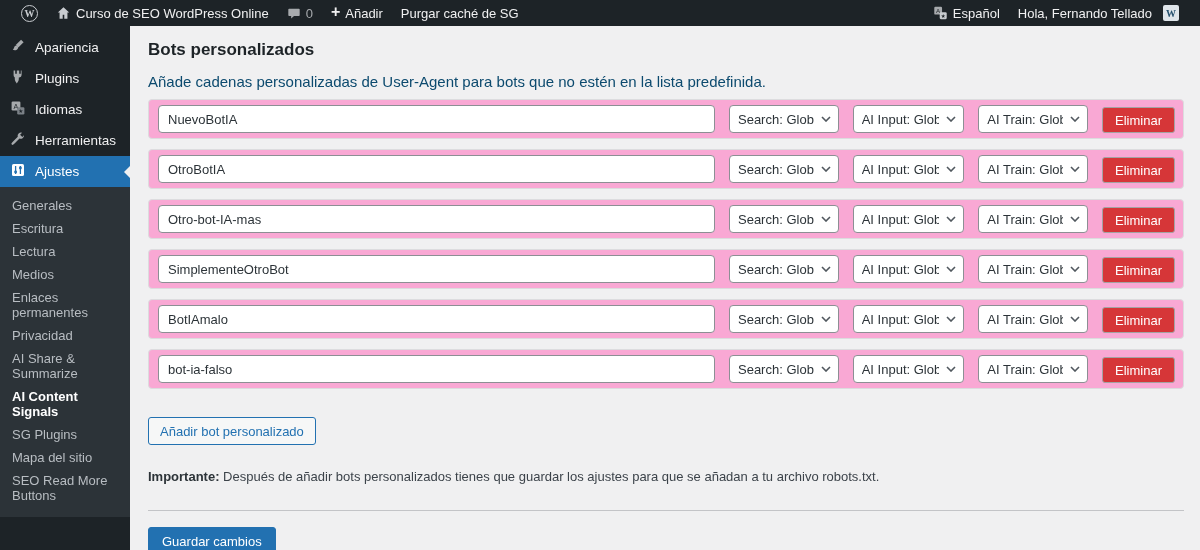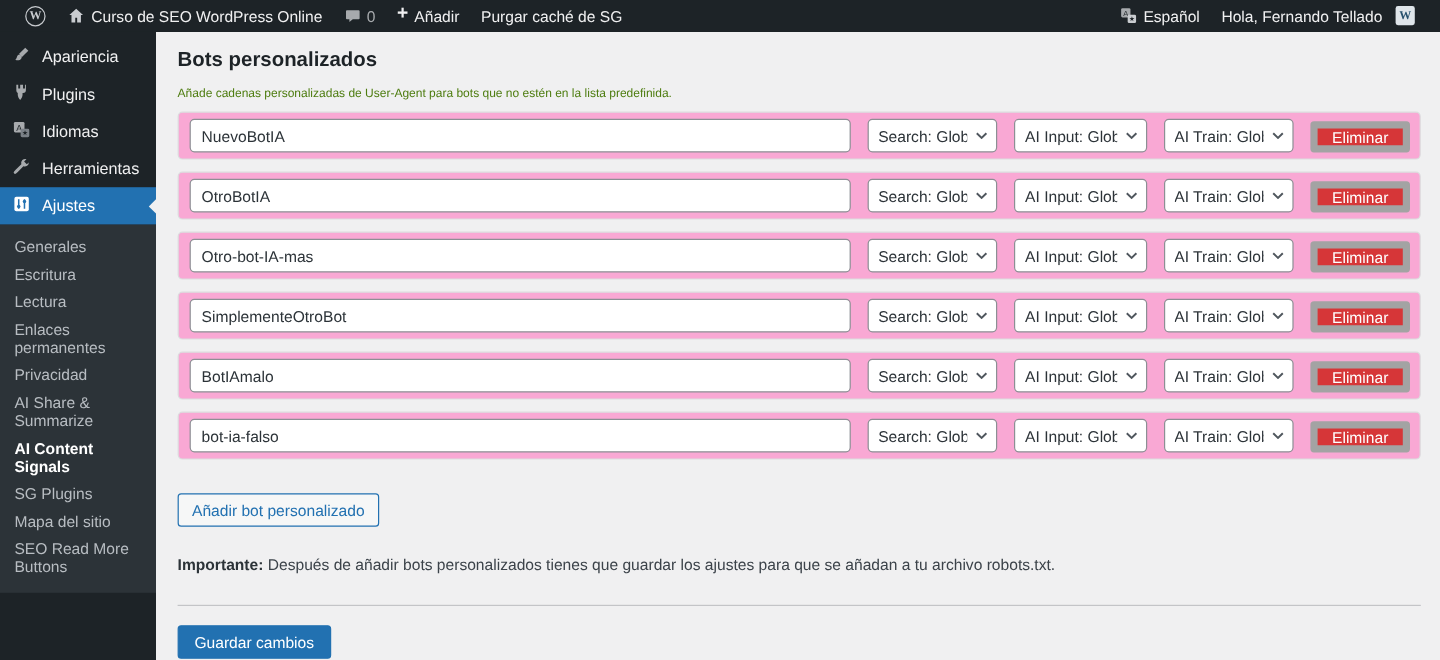--- a/index.html
+++ b/index.html
@@ -58,21 +58,21 @@
     display: block; padding: 4px 12px; font-size: 13px; line-height: 15px;
     color: #b8bdc2; cursor: pointer;
   }
   .submenu-item.current { color: #fff; font-weight: bold; }
 
   
   .content {
     margin-left: 130px; padding: 14px 16px 0 18px; height: 524px;
   }
   .page-title { font-size: 17px; font-weight: 700; color: #1d2327; margin-bottom: 13px; }
-  .page-desc { font-size: 10px; color: #4d7c0f; margin-bottom: 9px; }
+  .page-desc { font-size: 15px; color: #0c4a6e; margin-bottom: 9px; }
 
   .bot-row {
     background: #f9a8d4; border: 1px solid #dcdcde; border-radius: 4px;
     display: flex; align-items: flex-end; gap: 14px;
     padding: 5px 8px 5px 9px; height: 40px; margin-bottom: 10px;
   }
   .bot-input {
     width: 578px; height: 28px; background: #fff;
     border: 1px solid #8c8f94; border-radius: 4px;
     padding: 0 9px; font-size: 13px; color: #2c3338;
@@ -84,21 +84,21 @@
     height: 28px; background: #fff;
     border: 1px solid #8c8f94; border-radius: 4px;
     padding: 0 24px 0 8px; font-size: 13px; color: #2c3338;
     font-family: "Liberation Sans", sans-serif; cursor: pointer; width: 100%;
   }
   .select-wrap { width: 114px; }
   .select-wrap.mid { width: 116px; }
   .chev { position: absolute; right: 8px; top: 11px; pointer-events: none; }
   .delete-btn {
     height: 26px; padding: 0 12px; background: #d63638; color: #fff;
-    border: 6px solid #a3a3a3; border-radius: 3px; font-size: 13px;
+    border: 1px solid #a3a3a3; border-radius: 3px; font-size: 13px;
     cursor: pointer; font-family: "Liberation Sans", sans-serif;
   }
   .add-btn {
     margin-top: 18px; height: 28px; padding: 0 11px;
     background: #f6f7f7; color: #2271b1;
     border: 1px solid #2271b1; border-radius: 3px; font-size: 13px;
     cursor: pointer; font-family: Liberation Sans, sans-serif;
   }
   .note { margin-top: 24px; font-size: 13px; color: #3c434a; }
   .note b { color: #2c3338; }
@@ -212,20 +212,21 @@
           <circle cx="13" cy="7.5" r="1.8" fill="#2271b1"></circle>
         </svg>
     </span>
     <span>Ajustes</span>
   </div>
 
   <div class="submenu">
     <a class="submenu-item">Generales</a>
     <a class="submenu-item">Escritura</a>
     <a class="submenu-item">Lectura</a>
+    <a class="submenu-item">Medios</a>
     <a class="submenu-item">Enlaces permanentes</a>
     <a class="submenu-item">Privacidad</a>
     <a class="submenu-item">AI Share &amp; Summarize</a>
     <a class="submenu-item current">AI Content Signals</a>
     <a class="submenu-item">SG Plugins</a>
     <a class="submenu-item">Mapa del sitio</a>
     <a class="submenu-item">SEO Read More Buttons</a>
   </div>
 
 </div>

